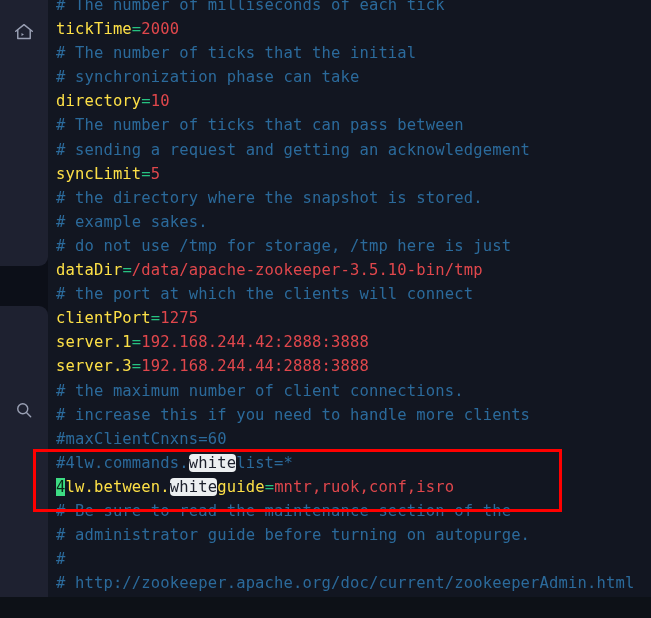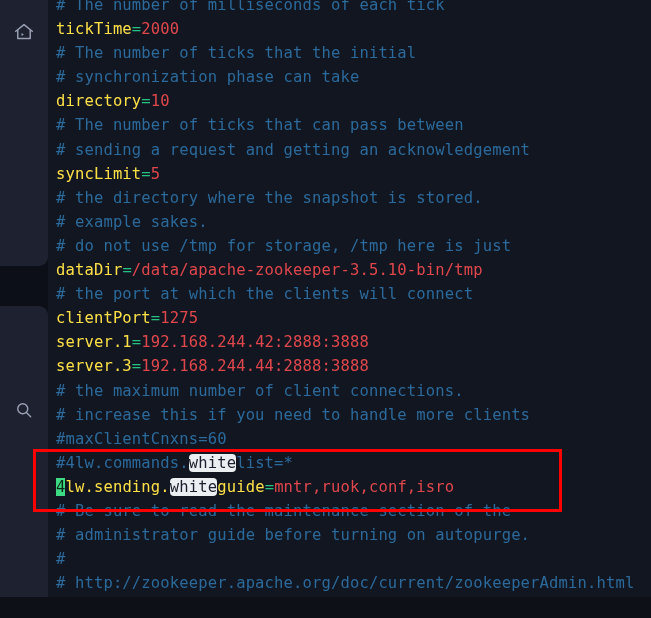--- a/index.html
+++ b/index.html
@@ -165,21 +165,21 @@
         <div class="line"><span class="cmt"># do not use /tmp for storage, /tmp here is just</span></div>
         <div class="line"><span class="key">dataDir</span><span class="eq">=</span><span class="val">/data/apache-zookeeper-3.5.10-bin/tmp</span></div>
         <div class="line"><span class="cmt"># the port at which the clients will connect</span></div>
         <div class="line"><span class="key">clientPort</span><span class="eq">=</span><span class="val">1275</span></div>
         <div class="line"><span class="key">server.1</span><span class="eq">=</span><span class="val">192.168.244.42:2888:3888</span></div>
         <div class="line"><span class="key">server.3</span><span class="eq">=</span><span class="val">192.168.244.44:2888:3888</span></div>
         <div class="line"><span class="cmt"># the maximum number of client connections.</span></div>
         <div class="line"><span class="cmt"># increase this if you need to handle more clients</span></div>
         <div class="line"><span class="cmt">#maxClientCnxns=60</span></div>
         <div class="line"><span class="cmt">#4lw.commands.</span><span class="match match-cmt">white</span><span class="cmt">list=*</span></div>
-        <div class="line"><span class="curblock">4</span><span class="key">lw.sending.</span><span class="match">white</span><span class="key">guide</span><span class="eq">=</span><span class="val">mntr,ruok,conf,isro</span></div>
+        <div class="line"><span class="curblock">4</span><span class="key">lw.between.</span><span class="match">white</span><span class="key">guide</span><span class="eq">=</span><span class="val">mntr,ruok,conf,isro</span></div>
         <div class="line"><span class="cmt"># Be sure to read the maintenance section of the</span></div>
         <div class="line"><span class="cmt"># administrator guide before turning on autopurge.</span></div>
         <div class="line"><span class="cmt">#</span></div>
         <div class="line"><span class="cmt"># http://zookeeper.apache.org/doc/current/zookeeperAdmin.html</span></div>
       </div>
   </div>
 
   <div id="redbox"></div>
 
 

